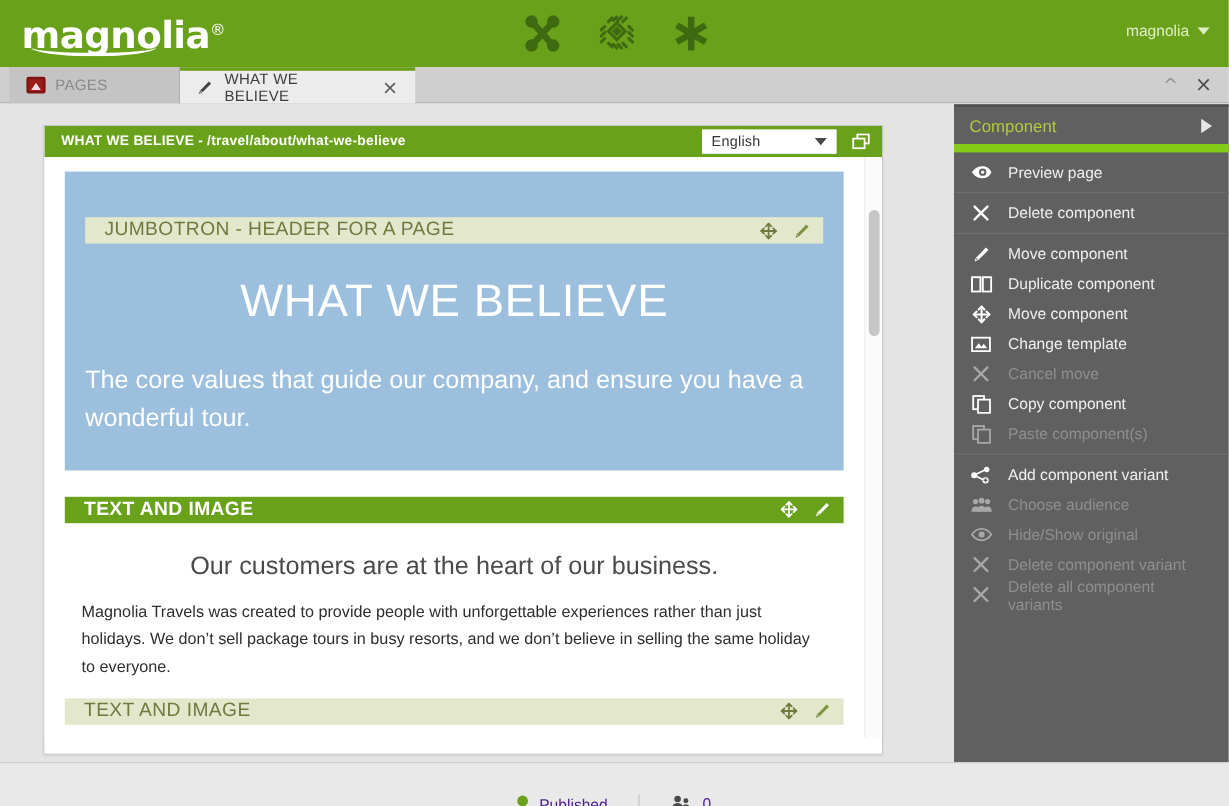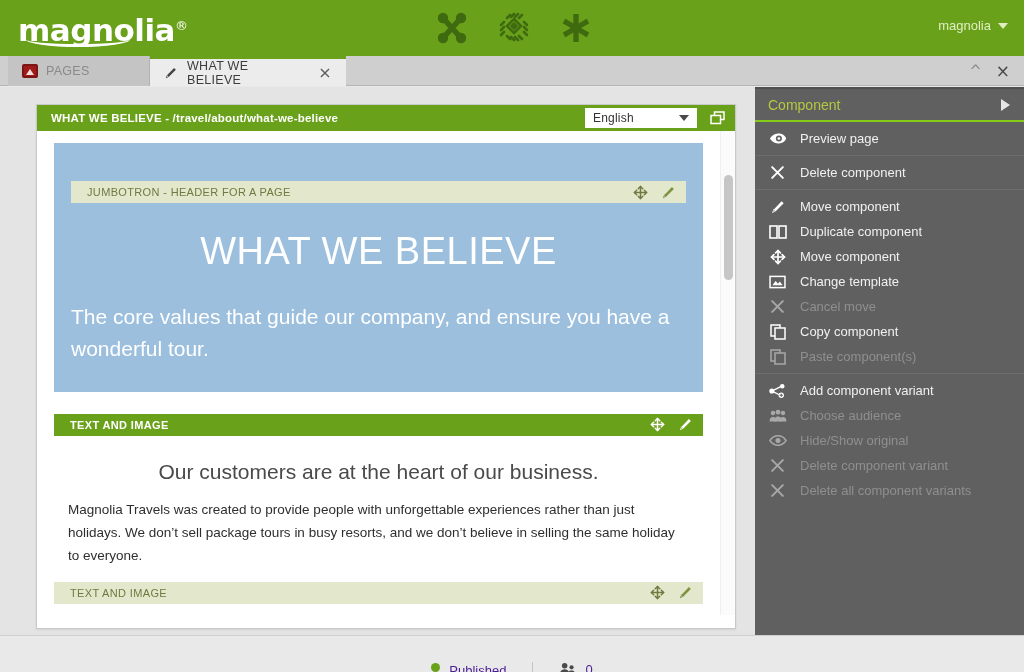--- a/index.html
+++ b/index.html
@@ -121,21 +121,21 @@
   .win-icon { position: absolute; right: 10px; top: 6px; cursor: pointer; }
 
   .page-scroll {
     position: relative; width: 700px; height: 484px; background: #ffffff;
     overflow: hidden;
   }
   .page-inner { position: absolute; left: 0; top: 0; width: 683px; }
 
   .comp-bar {
     display: flex; align-items: center; justify-content: space-between;
-    height: 22px; padding: 0 10px 0 16px; font-size: 11px;
+    height: 22px; padding: 0 10px 0 16px; font-size: 16px;
     letter-spacing: 0.35px; font-weight: 700;
   }
   .comp-bar.selected { background: #6aa11a; color: #ffffff; }
   .comp-bar.ghost { background: #e3e8cd; color: #6e7a3f; font-weight: 400; }
   .comp-bar .tools { display: flex; align-items: center; gap: 13px; }
   .comp-bar .tools svg { display: block; cursor: pointer; }
 
   .jumbo-outer { padding: 12px 17px 0 17px; }
   .jumbotron {
     background: #9cbfde; padding: 38px 17px 26px 17px;
@@ -163,34 +163,34 @@
     position: absolute; right: 0; top: 26px; width: 15px; height: 484px;
     background: #fbfbfb; border-left: 1px solid #efefef;
   }
   .vthumb {
     position: absolute; left: 3px; top: 44px; width: 9px; height: 105px;
     background: #c6c6c6; border-radius: 5px;
   }
 
   
   .sidebar {
-    position: absolute; right: 0; top: 87px; width: 269px; height: 548px;
+    position: absolute; right: 0; top: 87px; width: 229px; height: 548px;
     background: #606060;
     border-top: 2px solid #4f4f4f;
   }
   .sb-header {
     height: 31px; display: flex; align-items: center; justify-content: space-between;
     padding: 0 14px 0 13px; color: #b6c83f; font-size: 14px; cursor: pointer;
   }
   .sb-arrow {
     width: 0; height: 0; border-top: 6px solid transparent;
     border-bottom: 6px solid transparent; border-left: 9px solid #e6e6e6;
   }
   .sb-group { border-top: 1px solid #6d6d6d; padding: 4px 0; }
-  .sb-group.first { border-top: 2px solid #84cc16; }
+  .sb-group.first { border-top: 7px solid #84cc16; }
   .sb-item {
     display: flex; align-items: center; gap: 13px;
     height: 25px; padding: 0 13px; color: #f0f0f0; font-size: 13px;
     cursor: pointer;
   }
   .sb-item .ic { width: 19px; display: flex; justify-content: center; flex: 0 0 auto; }
   .sb-item.disabled { color: #8f8f8f; cursor: default; }
   .sb-item.disabled .ic svg { opacity: .45; }
 
   

